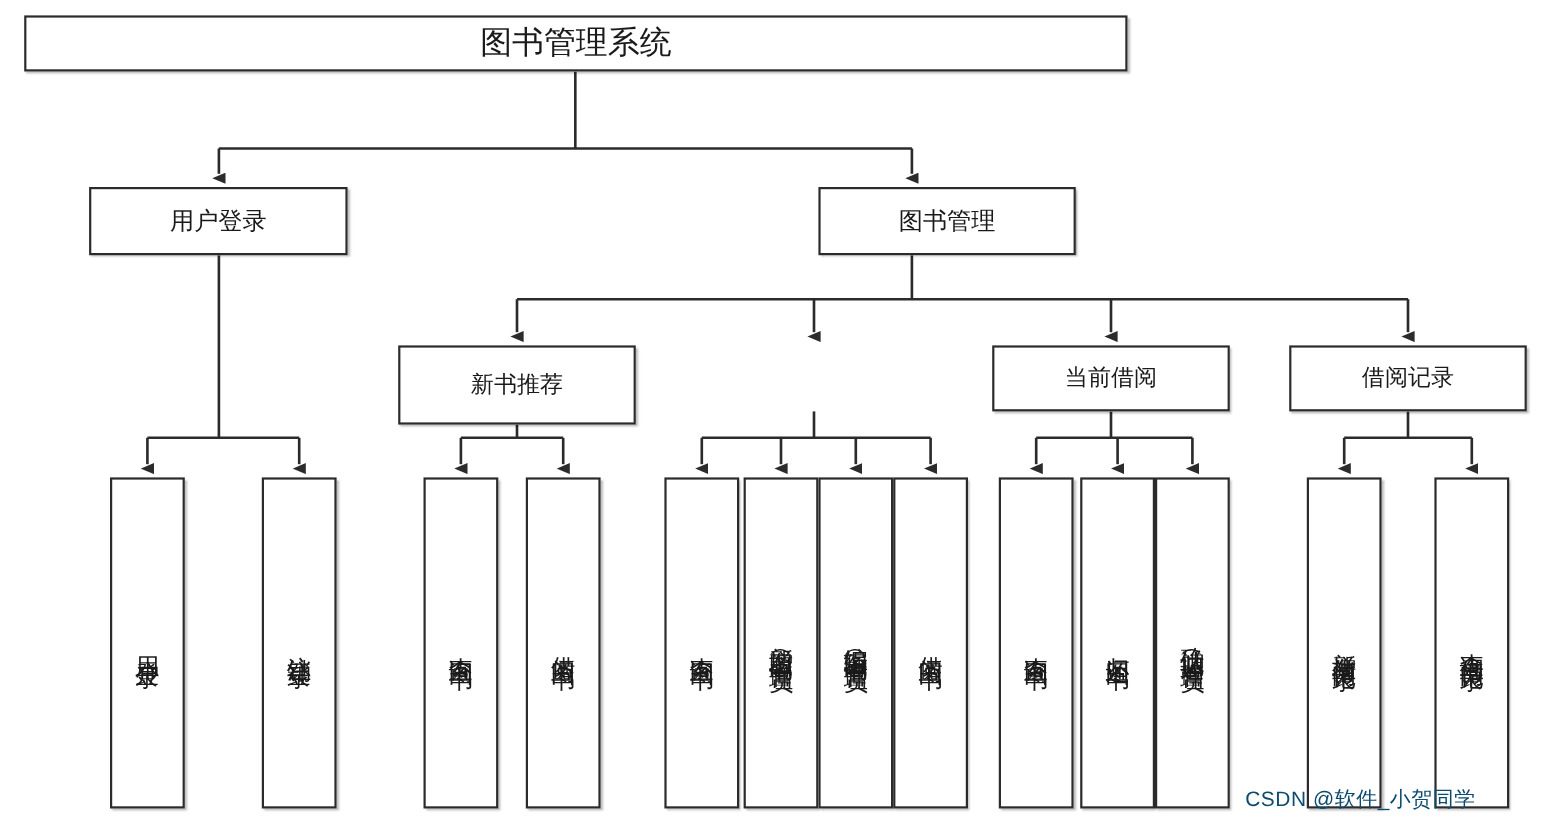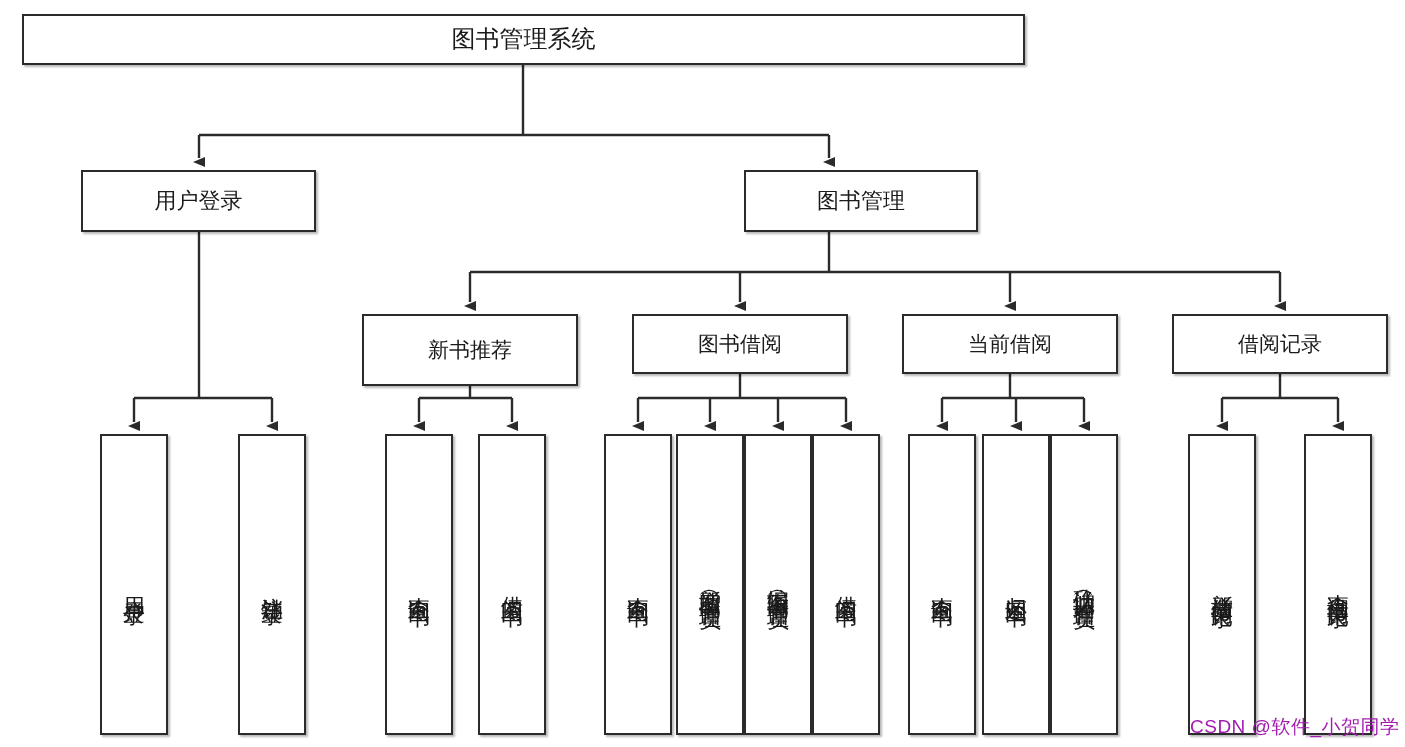--- a/index.html
+++ b/index.html
@@ -36,21 +36,21 @@
     align-items: center;
     justify-content: center;
     color: #1a1a1a;
   }
   .node .label {
     display: block;
     text-align: center;
     line-height: 1.18;
     white-space: nowrap;
   }
-  .node.root .label { font-size: 24px; }
+  .node.root .label { font-size: 29px; }
   .node.lvl2 .label { font-size: 22px; }
   .node.lvl3 .label { font-size: 21px; }
 
   .node.leaf {
     border-width: 2px;
   }
   .node.leaf .label {
     writing-mode: vertical-rl;
     text-orientation: upright;
     font-size: 22px;
@@ -129,23 +129,20 @@
   <div class="node lvl2" id="n-l2-0" style="left: 81px; top: 170px; width: 235px; height: 62px;">
     <span class="label">用户登录</span>
   </div>
   <div class="node lvl2" id="n-l2-1" style="left: 744px; top: 170px; width: 234px; height: 62px;">
     <span class="label">图书管理</span>
   </div>
 
   <div class="node lvl3" id="n-l3-0" style="left: 362px; top: 314px; width: 216px; height: 72px;">
     <span class="label">新书推荐</span>
   </div>
-  <div class="node lvl3" id="n-l3-1" style="left: 632px; top: 314px; width: 216px; height: 60px;">
-    <span class="label">图书借阅</span>
-  </div>
   <div class="node lvl3" id="n-l3-3" style="left: 1172px; top: 314px; width: 216px; height: 60px;">
     <span class="label">借阅记录</span>
   </div>
   <div class="node lvl3" id="n-l3-2" style="left: 902px; top: 314px; width: 216px; height: 60px;">
     <span class="label">当前借阅</span>
   </div>
 
   <div class="node leaf" id="n-leaf-0" style="left: 100px; top: 434px; width: 68px; height: 301px;">
     <span class="label">用户登录</span>
   </div>
@@ -179,14 +176,14 @@
   <div class="node leaf" id="n-leaf-10" style="left: 1050px; top: 434px; width: 68px; height: 301px;">
     <span class="label">确认归还（管理员）</span>
   </div>
   <div class="node leaf" id="n-leaf-11" style="left: 1188px; top: 434px; width: 68px; height: 301px;">
     <span class="label">新增借阅记录</span>
   </div>
   <div class="node leaf" id="n-leaf-12" style="left: 1304px; top: 434px; width: 68px; height: 301px;">
     <span class="label">查询借阅记录</span>
   </div>
 
-  <div class="watermark" id="wm" style="left: 1190px; top: 714px; color: #a21caf;">CSDN @软件_小贺同学</div>
+  <div class="watermark" id="wm" style="left: 1132px; top: 714px; color: #0c4a6e;">CSDN @软件_小贺同学</div>
 </div>
 
 </body></html>

